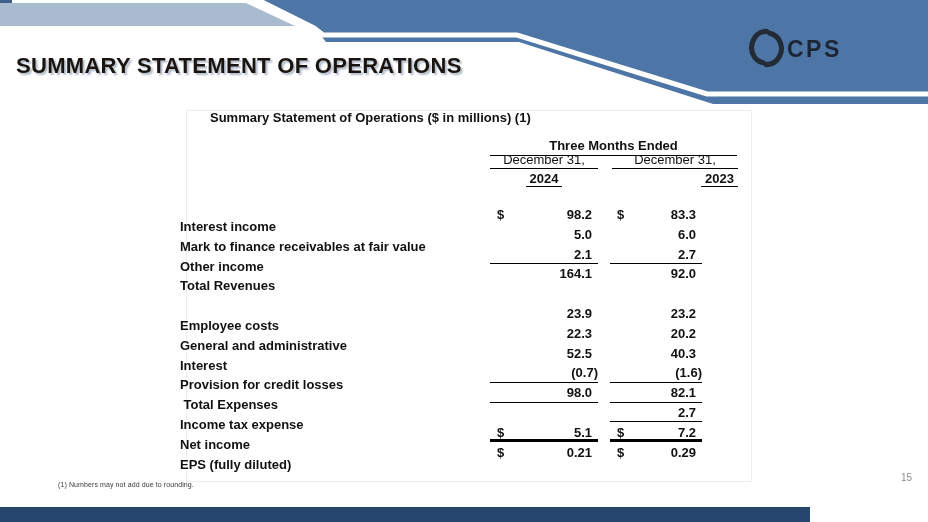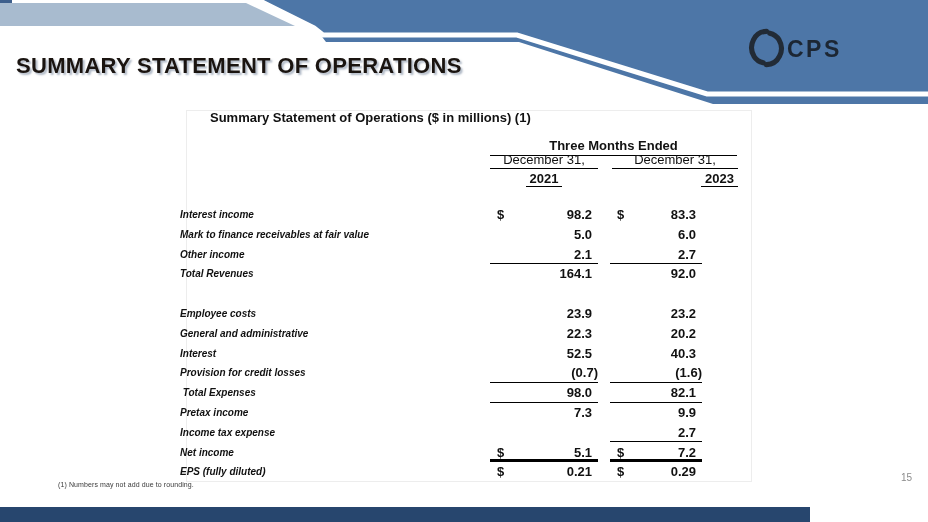--- a/index.html
+++ b/index.html
@@ -38,22 +38,22 @@
   #col-head-1{left:490px;top:152px;width:108px;}
   #col-head-2{left:612px;top:152px;width:126px;}
   .year-head{height:19px;text-align:center;font-size:13px;font-weight:bold;color:var(--c-ink);}
   #year-1{left:490px;top:171px;width:108px;}
   #year-2{left:612px;top:171px;width:126px;text-align:right;}
   .year-head span{border-bottom:1.5px solid #000;padding:0 4px;}
   
   #rows{left:180px;top:205px;width:560px;}
   .trow{position:relative;height:19.8px;}
   .trow .lbl{
-    position:absolute;left:0;top:0;height:19.8px;line-height:19.8px;
-    font-size:10px;font-weight:bold;color:var(--c-ink);white-space:pre;font-style:italic;
+    position:absolute;left:0;top:12px;height:19.8px;line-height:19.8px;
+    font-size:13px;font-weight:bold;color:var(--c-ink);white-space:pre;
   }
   .numcol{position:absolute;top:0;height:19.4px;line-height:19.4px;
     font-size:13px;font-weight:bold;color:var(--c-ink);}
   .numcol.c1{left:310px;width:108px;}
   .numcol.c2{left:430px;width:92px;}
   .numcol .dollar{position:absolute;left:7px;top:0;}
   .numcol .val{position:absolute;right:0;top:0;padding-right:6px;margin-left:30px;}
   .numcol .val.paren{padding-right:0;}
   .numcol.u-thin{border-bottom:1.5px solid #000;}
   .numcol.u-thick{border-bottom:3.2px solid #000;}
@@ -83,21 +83,21 @@
   </svg>
   <span id="logo-text">CPS</span>
 </div>
 
 <div id="table-panel" class="abs"></div>
 
 <div id="table-title" class="abs">Summary Statement of Operations ($ in millions) (1)</div>
 <div id="period-header" class="abs">Three Months Ended</div>
 <div id="col-head-1" class="abs col-head">December 31,</div>
 <div id="col-head-2" class="abs col-head">December 31,</div>
-<div id="year-1" class="abs year-head"><span>2021</span></div>
+<div id="year-1" class="abs year-head"><span>2024</span></div>
 <div id="year-2" class="abs year-head"><span>2023</span></div>
 
 <div id="rows" class="abs">
     <div class="trow">
     <span class="lbl">Interest income</span>
     <span class="numcol c1">
       <span class="dollar">$</span>
       <span class="val">98.2</span>
     </span>
     <span class="numcol c2">
@@ -195,31 +195,20 @@
   </div>
     <div class="trow">
     <span class="lbl"> Total Expenses</span>
     <span class="numcol c1 u-thin">
       <span class="dollar"></span>
       <span class="val">98.0</span>
     </span>
     <span class="numcol c2 u-thin">
       <span class="dollar"></span>
       <span class="val">82.1</span>
-    </span>
-  </div>
-    <div class="trow">
-    <span class="lbl">Pretax income</span>
-    <span class="numcol c1">
-      <span class="dollar"></span>
-      <span class="val">7.3</span>
-    </span>
-    <span class="numcol c2">
-      <span class="dollar"></span>
-      <span class="val">9.9</span>
     </span>
   </div>
     <div class="trow">
     <span class="lbl">Income tax expense</span>
     <span class="numcol c2 u-thin">
       <span class="dollar"></span>
       <span class="val">2.7</span>
     </span>
   </div>
     <div class="trow">

